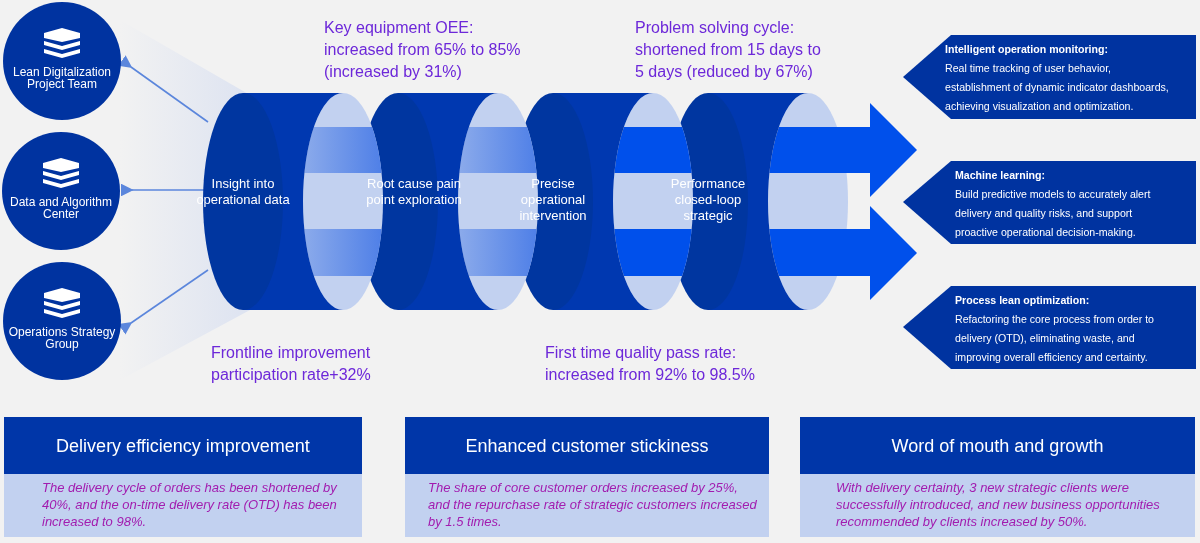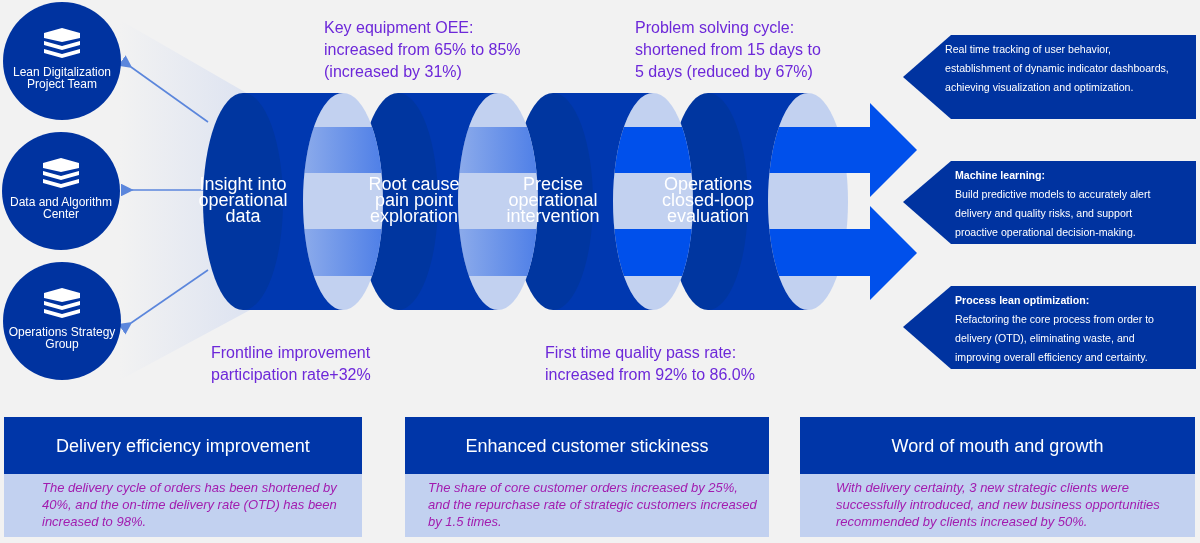--- a/index.html
+++ b/index.html
@@ -5,21 +5,21 @@
   * { box-sizing: border-box; margin: 0; padding: 0; }
   html, body { width: 1200px; height: 543px; overflow: hidden; background: #f2f2f2; }
   body { position: relative; font-family: "Liberation Sans", "DejaVu Sans", sans-serif; color: #222; }
 
   #diagram { position: absolute; left: 0; top: 0; width: 1200px; height: 543px; }
 
   .team-circle { position: absolute; width: 118px; height: 118px; border-radius: 50%; background: #0033a0; color: #fff; text-align: center; }
   .team-circle .stack { position: absolute; left: 41px; top: 26px; width: 36px; height: 30px; }
   .team-circle .label { position: absolute; left: 4px; right: 4px; top: 64px; font-size: 12px; line-height: 12px; }
 
-  .stage-label { position: absolute; width: 100px; text-align: center; color: #fff; font-size: 18px; line-height: 16px; }
+  .stage-label { position: absolute; width: 100px; text-align: center; color: #fff; font-size: 13px; line-height: 16px; }
 
   .kpi { position: absolute; font-size: 16px; line-height: 22px; color: #6d28d9; white-space: nowrap; }
 
   .callout { position: absolute; left: 903px; width: 293px; color: #fff; }
   .callout .shape { position: absolute; left: 0; top: 0; width: 293px; height: 100%; }
   .callout .text { position: absolute; left: 42px; right: 4px; top: 5px; font-size: 10.6px; line-height: 19px; }
   .callout .title { font-weight: bold; }
 
   .result { position: absolute; top: 417px; height: 120px; }
   .result .head { height: 57px; background: #0036a8; color: #fff; text-align: center; font-size: 18px; line-height: 20px; display: flex; align-items: center; justify-content: center; padding: 0 44px; }
@@ -125,46 +125,47 @@
       <polygon points="18,0 36,5 36,10 18,14 0,10 0,5" fill="#fff"></polygon>
       <polygon points="0,13 18,18 36,13 36,17 18,22 0,17" fill="#fff"></polygon>
       <polygon points="0,21 18,26 36,21 36,25 18,30 0,25" fill="#fff"></polygon>
     </svg>
     <div class="label">Operations Strategy Group</div>
   </div>
 
   <div class="stage-label" style="left:193px;top:176px">Insight into operational data</div>
   <div class="stage-label" style="left:364px;top:176px">Root cause pain point exploration</div>
   <div class="stage-label" style="left:503px;top:176px">Precise operational intervention</div>
-  <div class="stage-label" style="left:658px;top:176px">Operations closed-loop evaluation</div>
+  <div class="stage-label" style="left:658px;top:176px">Performance closed-loop strategic</div>
 
   <div class="kpi" style="left:324px;top:17px">
     <div>Key equipment OEE:</div>
     <div>increased from 65% to 85%</div>
     <div>(increased by 31%)</div>
   </div>
   <div class="kpi" style="left:635px;top:17px">
     <div>Problem solving cycle:</div>
     <div>shortened from 15 days to</div>
     <div>5 days (reduced by 67%)</div>
   </div>
   <div class="kpi" style="left:211px;top:342px">
     <div>Frontline improvement</div>
     <div>participation rate+32%</div>
   </div>
   <div class="kpi" style="left:545px;top:342px">
     <div>First time quality pass rate:</div>
-    <div>increased from 92% to 86.0%</div>
+    <div>increased from 92% to 98.5%</div>
   </div>
 
   <div class="callout" style="top:35px;height:84px">
     <svg class="shape" viewBox="0 0 293 84" preserveAspectRatio="none">
       <polygon points="48,0 293,0 293,84 48,84 0,42" fill="#0033a0"></polygon>
     </svg>
     <div class="text">
+      <div class="title">Intelligent operation monitoring:</div>
       <div>Real time tracking of user behavior,</div>
       <div>establishment of dynamic indicator dashboards,</div>
       <div>achieving visualization and optimization.</div>
     </div>
   </div>
   <div class="callout" style="top:161px;height:83px">
     <svg class="shape" viewBox="0 0 293 83" preserveAspectRatio="none">
       <polygon points="48,0 293,0 293,83 48,83 0,41" fill="#0033a0"></polygon>
     </svg>
     <div class="text" style="left:52px">

